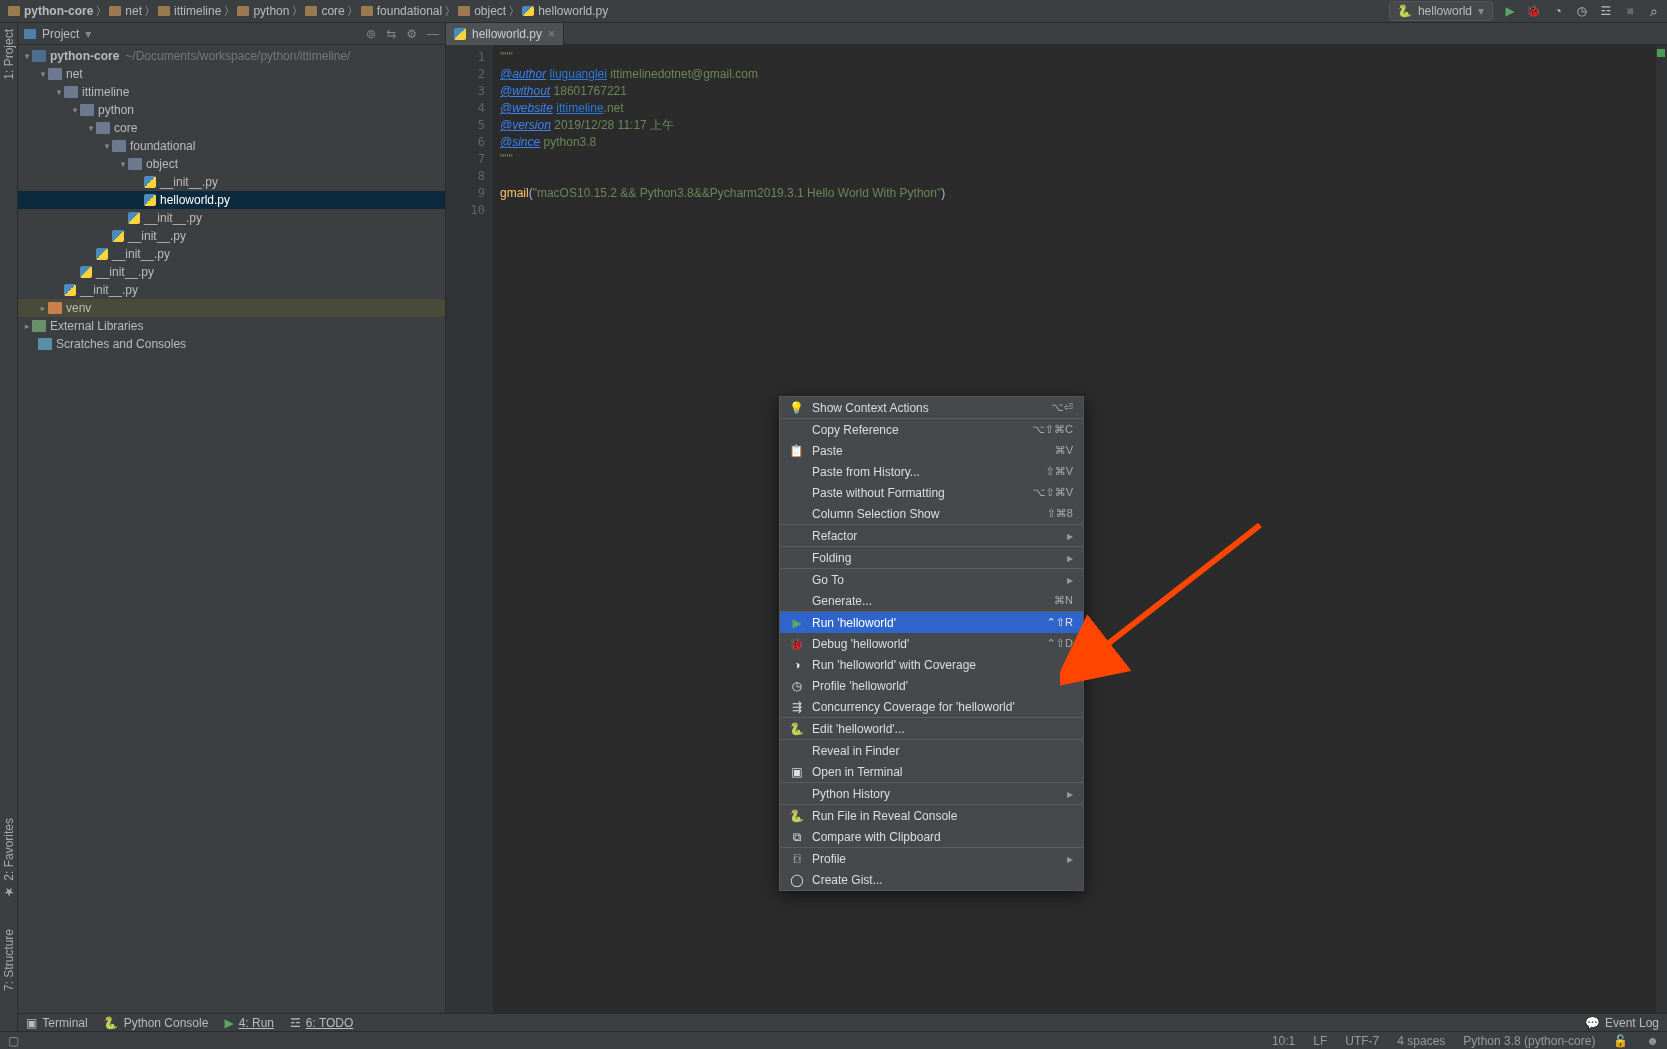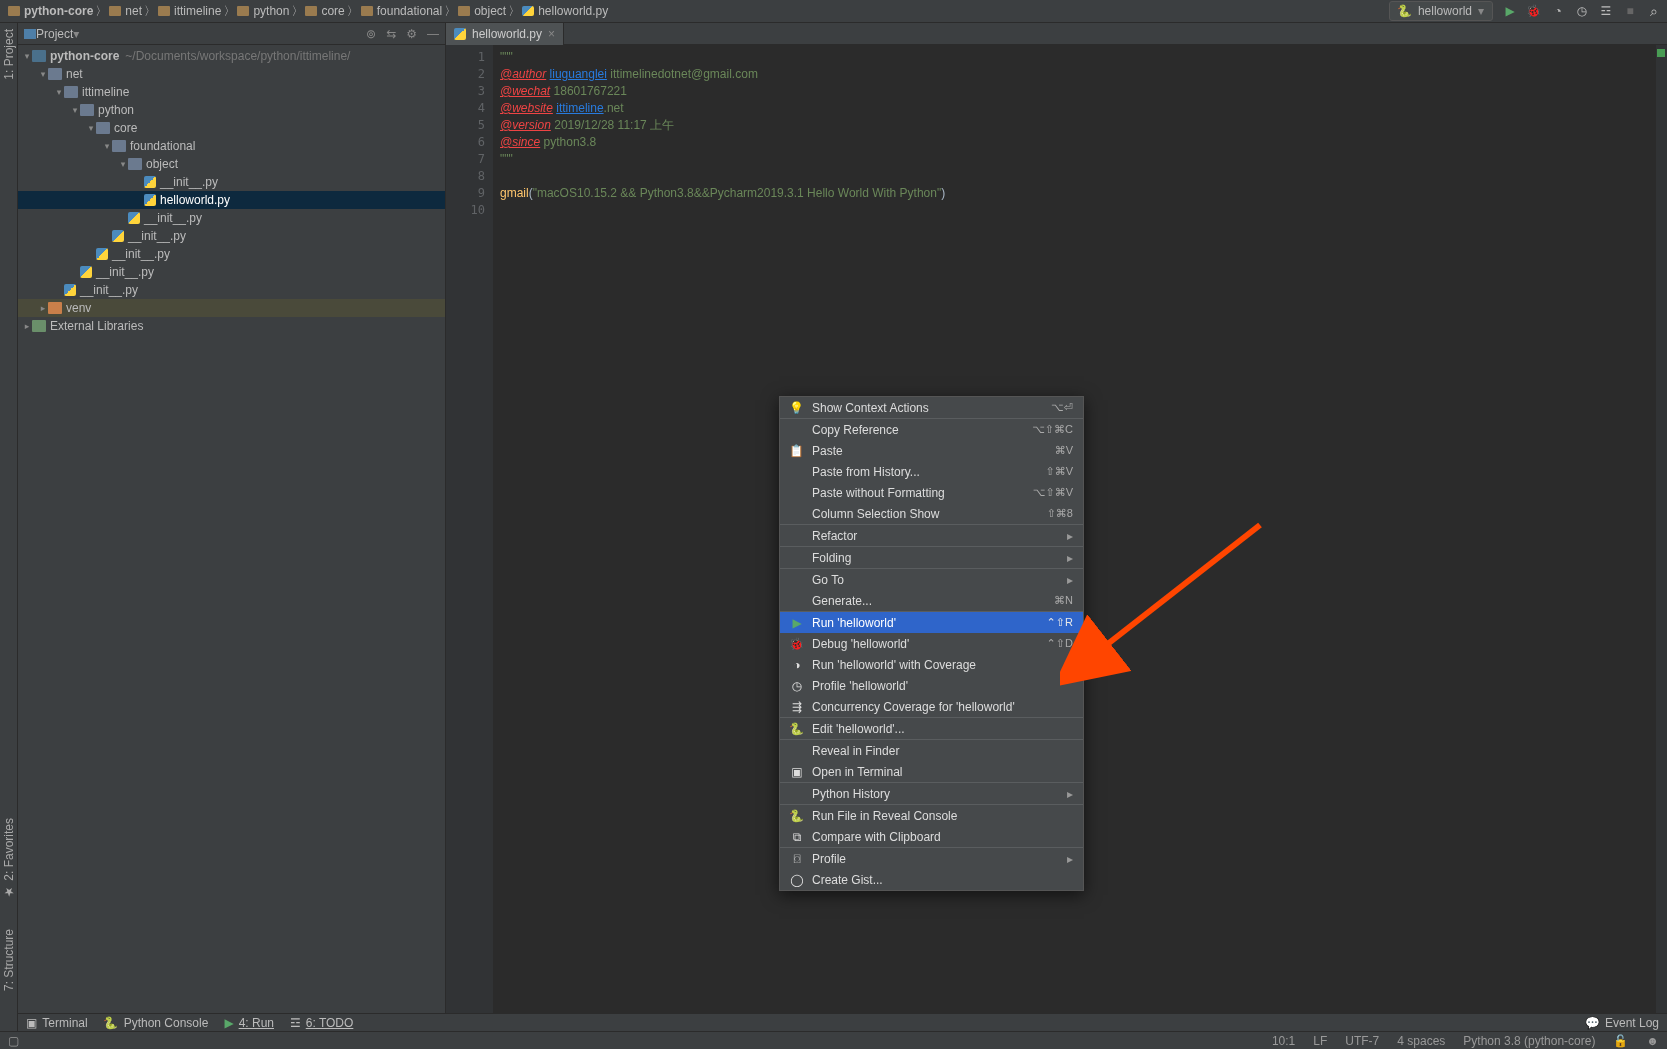--- a/index.html
+++ b/index.html
@@ -18,21 +18,21 @@
 .ic { width: 14px; height: 14px; display: inline-flex; align-items: center; justify-content: center; }
 
 
 .leftrail { position: absolute; left: 0; top: 23px; bottom: 18px; width: 18px; background: #3c3f41; border-right: 1px solid #2b2b2b; display: flex; flex-direction: column; align-items: center; padding-top: 6px; gap: 30px; }
 .rail-label { writing-mode: vertical-rl; transform: rotate(180deg); color: #aaa; font-size: 11px; display: flex; align-items: center; gap: 4px; }
 
 
 .body { position: absolute; top: 23px; left: 18px; right: 0; bottom: 36px; display: flex; }
 .leftpanel { width: 428px; display: flex; flex-direction: column; border-right: 1px solid #2b2b2b; background: #3c3f41; }
 .tooltabs { height: 22px; display: flex; align-items: center; border-bottom: 1px solid #2b2b2b; padding: 0 6px; gap: 10px; }
-.tooltabs .title { flex: 1; display: flex; align-items: center; }
+.tooltabs .title { flex: 1; display: flex; align-items: center; gap: 6px; }
 .tooltabs .btn { color: #888; cursor: pointer; }
 .tree { flex: 1; overflow: auto; padding-top: 2px; }
 .node { display: flex; align-items: center; height: 18px; padding-right: 6px; white-space: nowrap; }
 .node .arrow { width: 10px; text-align: center; color: #888; font-size: 9px; }
 .node .icon { width: 14px; height: 12px; margin-right: 4px; border-radius: 1px; }
 .node .icon.folder { background: #6b7a8f; }
 .node .icon.folder-src { background: #4a708b; }
 .node .icon.py { background: linear-gradient(135deg,#4b8bbe 50%,#ffd43b 50%); border-radius: 2px; height: 12px; width: 12px; }
 .node .icon.venv { background: #c97f4a; }
 .node .icon.lib { background: #6a8f6a; }
@@ -42,21 +42,21 @@
 
 
 .editorwrap { flex: 1; display: flex; flex-direction: column; background: #2b2b2b; }
 .edtabs { height: 22px; background: #3c3f41; display: flex; align-items: center; border-bottom: 1px solid #2b2b2b; }
 .edtab { height: 22px; display: flex; align-items: center; gap: 6px; padding: 0 8px; background: #4e5254; border-right: 1px solid #2b2b2b; color: #ccc; }
 .edtab .close { color: #888; }
 .editor { flex: 1; display: flex; position: relative; }
 .gutter { width: 48px; background: #313335; color: #606366; text-align: right; padding: 4px 8px 0 0; font-family: Menlo, Consolas, monospace; line-height: 17px; font-size: 12px; border-right: 1px solid #2b2b2b; }
 .code { flex: 1; padding: 4px 0 0 6px; font-family: Menlo, Consolas, monospace; line-height: 17px; font-size: 12px; white-space: pre; color: #a9b7c6; background: #2b2b2b; }
 .code .str { color: #6a8759; }
-.code .str .tag { color: #ef4444; font-style: italic; text-decoration: underline; }
+.code .str .tag { color: #3b82f6; font-style: italic; text-decoration: underline; }
 .code .str .link { color: #287bde; text-decoration: underline; }
 .code .fn { color: #ffc66d; }
 .rmap { width: 12px; background: #313335; border-left: 1px solid #2b2b2b; position: relative; }
 .rmap .ok { position: absolute; top: 4px; right: 2px; width: 8px; height: 8px; background: #499c54; }
 
 
 .ctxmenu { position: absolute; left: 779px; top: 396px; width: 305px; background: #46494b; border: 1px solid #555; box-shadow: 0 4px 16px rgba(0,0,0,.6); color: #ddd; }
 .ctxmenu .mi { display: flex; align-items: center; height: 21px; padding: 0 10px; gap: 8px; }
 .ctxmenu .mi.sep { height: 1px; background: #5a5d5f; padding: 0; margin: 0; }
 .ctxmenu .mi.sel { background: #2f65ca; color: #fff; }
@@ -234,36 +234,40 @@
       <div class="node hl" style="padding-left:20px">
           <span class="arrow">▸</span>
           <span class="icon venv"></span>
           <span>venv</span>
         </div>
       <div class="node" style="padding-left:4px">
           <span class="arrow">▸</span>
           <span class="icon lib"></span>
           <span>External Libraries</span>
         </div>
+      <div class="node" style="padding-left:20px">
+          <span class="icon" style="background:#5a8fa8"></span>
+          <span>Scratches and Consoles</span>
+        </div>
     </div>
   </div>
 
   <div class="editorwrap">
     <div class="edtabs">
       <div class="edtab">
         <span class="ic" style="width:12px;height:12px;background:linear-gradient(135deg,#4b8bbe 50%,#ffd43b 50%);border-radius:2px"></span>
         <span>helloworld.py</span>
         <span class="close">×</span>
       </div>
     </div>
     <div class="editor">
       <div class="gutter" id="gutter">1<br>2<br>3<br>4<br>5<br>6<br>7<br>8<br>9<br>10</div>
       <div class="code"><span class="str">"""</span>
 <span class="str"><span class="tag">@author</span> <span class="link">liuguanglei</span> <span>ittimelinedotnet@gmail.com</span></span>
-<span class="str"><span class="tag">@wechat</span> <span>18601767221</span></span>
+<span class="str"><span class="tag">@without</span> <span>18601767221</span></span>
 <span class="str"><span class="tag">@website</span> <span class="link">ittimeline</span><span>.net</span></span>
 <span class="str"><span class="tag">@version</span> <span>2019/12/28 11:17 上午</span></span>
 <span class="str"><span class="tag">@since</span> <span>python3.8</span></span>
 <span class="str">"""</span>
 <span></span>
 <span class="fn">gmail</span><span>(</span><span class="str">"macOS10.15.2 &amp;&amp; Python3.8&amp;&amp;Pycharm2019.3.1 Hello World With Python"</span><span>)</span></div>
       <div class="rmap">
           <div class="ok"></div>
         </div>
     </div>

